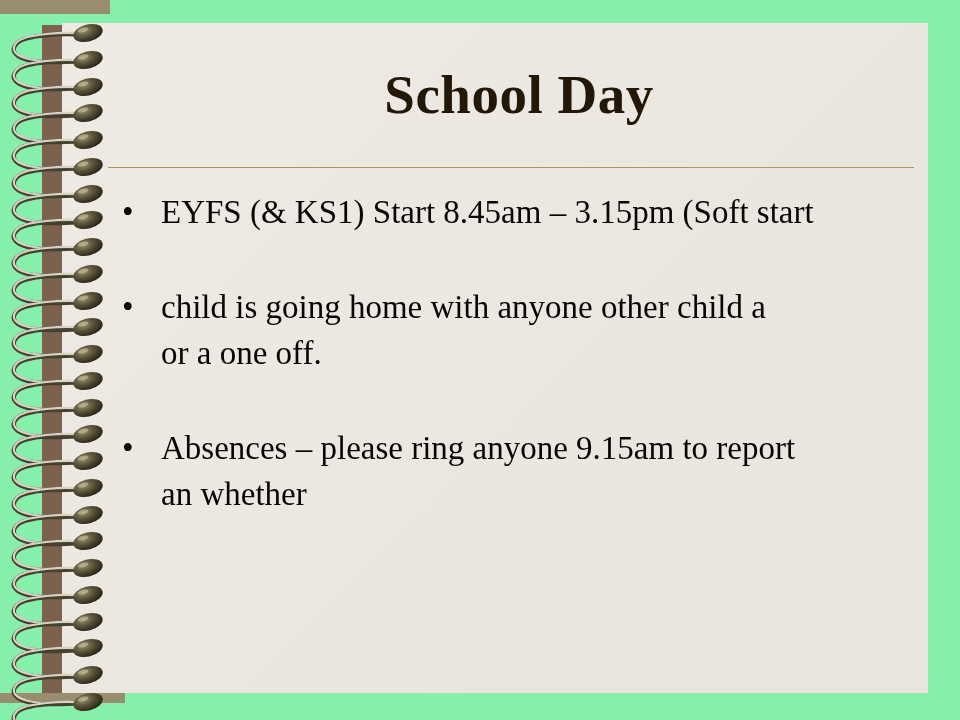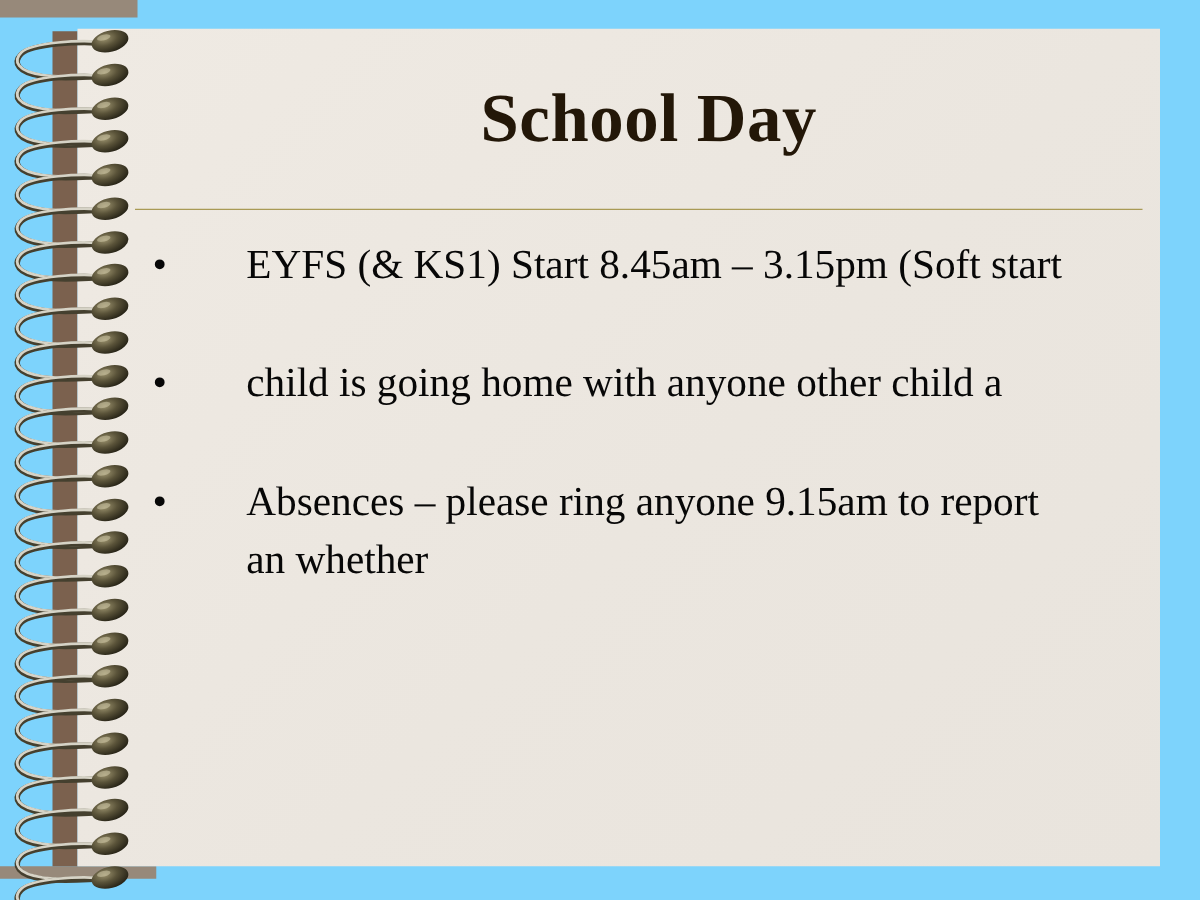--- a/index.html
+++ b/index.html
@@ -1,21 +1,21 @@
 <!DOCTYPE html>
 <html><head>
 <meta charset="utf-8">
 <style>
   html,body{margin:0;padding:0;}
   body{
     width:960px;height:720px;overflow:hidden;
     font-family:"Liberation Serif","DejaVu Serif",serif;
     background:#8e6d56;
   }
-  .slide{position:relative;width:960px;height:720px;background:#7dd3fc;}
+  .slide{position:relative;width:960px;height:720px;background:#86efac;}
 
   
   .patch{position:absolute;background:#9b7b63;opacity:.85;}
   .patch-tl{left:0;top:0;width:110px;height:14px;}
   .patch-bl{left:0;top:693px;width:125px;height:10px;}
 
   
   .page-shadow-strip{
     position:absolute;left:42px;top:25px;width:20px;height:668px;
     background:#7b614e;
@@ -43,21 +43,21 @@
   }
 
   .bullets{
     position:absolute;left:120px;top:189px;width:800px;
     margin:0;padding:0;list-style:none;
     font-size:33px;line-height:46px;color:#070707;
   }
   .bullets li{position:relative;margin:0 0 49px 0;padding:0;}
   .marker{position:absolute;left:2px;top:0;}
   .lines{display:block;padding-left:41px;}
-  .line{display:block;white-space:nowrap;margin-left:36px;}
+  .line{display:block;white-space:nowrap;}
 </style>
 </head>
 <body>
 
 <div class="slide">
 
   <div class="patch patch-tl"></div>
   <div class="patch patch-bl"></div>
 
   <div class="page-shadow-strip"></div>
@@ -113,20 +113,21 @@
     <li>
       <span class="marker">•</span>
       <span class="lines">
         <span class="line">EYFS (&amp; KS1) Start 8.45am – 3.15pm (Soft start</span>
       </span>
     </li>
     <li>
       <span class="marker">•</span>
       <span class="lines">
         <span class="line">child is going home with anyone other child a</span>
+        <span class="line">or a one off.</span>
       </span>
     </li>
     <li>
       <span class="marker">•</span>
       <span class="lines">
         <span class="line">Absences – please ring anyone 9.15am to report</span>
         <span class="line">an whether</span>
       </span>
     </li>
   </ul>

